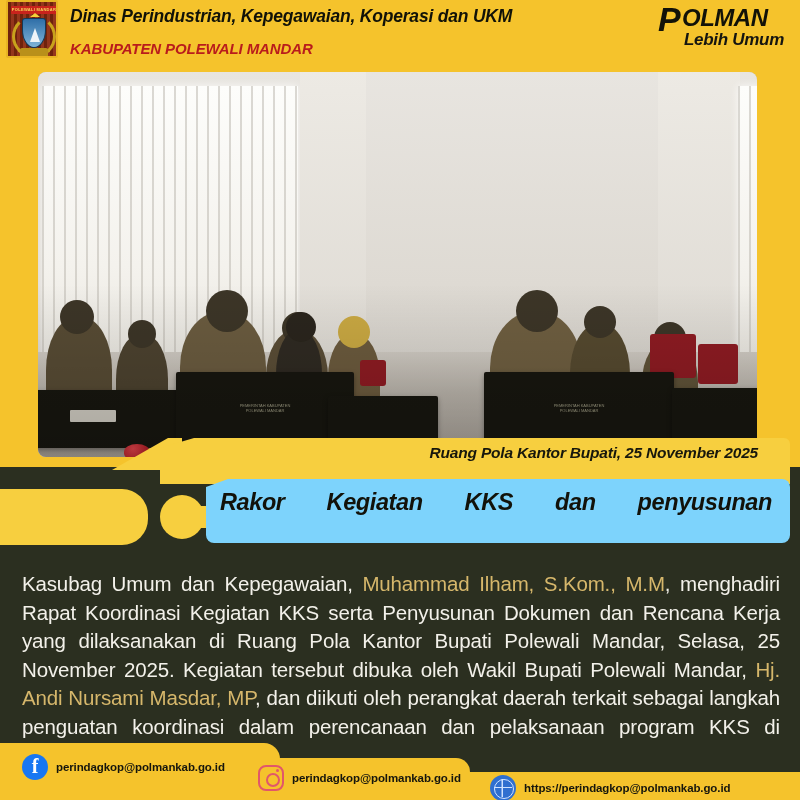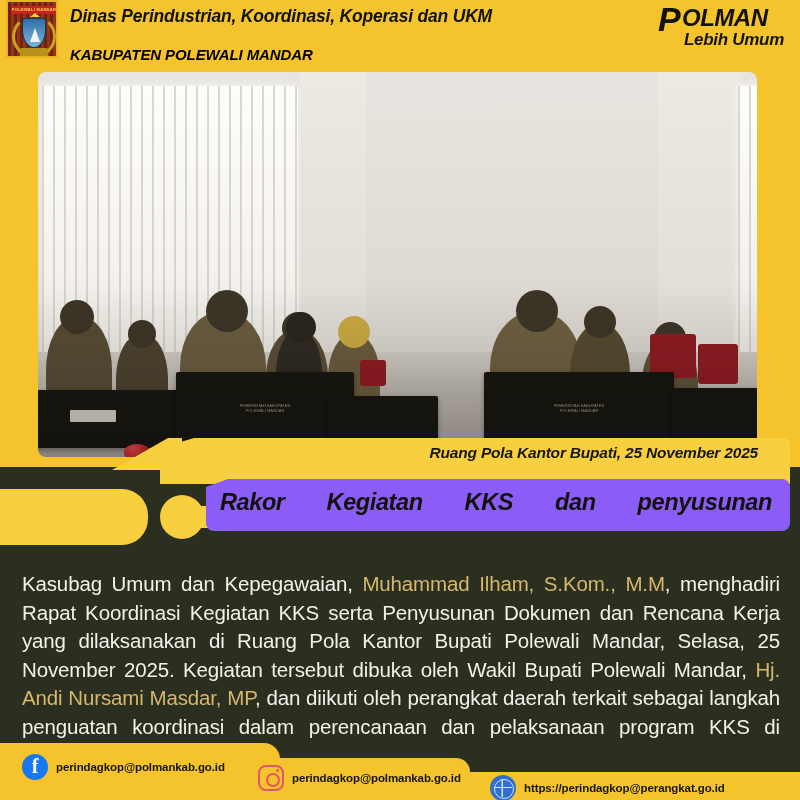--- a/index.html
+++ b/index.html
@@ -73,22 +73,22 @@
     background:#b9901a; border-radius:2px; z-index:3;
   }
   .header-titles{
     position:absolute; left:70px; top:6px; z-index:6;
   }
   .hdr-line1{
     font-size:17.5px; font-weight:bold; font-style:italic; color:#111208;
     letter-spacing:-.2px; white-space:nowrap; line-height:21px;
   }
   .hdr-line2{
-    font-size:15px; font-weight:bold; font-style:italic; color:#000000;
-    letter-spacing:-.1px; white-space:nowrap; line-height:19px; margin-top:18px;
+    font-size:15px; font-weight:bold; font-style:italic; color:#b91c1c;
+    letter-spacing:-.1px; white-space:nowrap; line-height:19px; margin-top:12px;
   }
 
   
   .polman{
     position:absolute; right:10px; top:4px; width:136px; height:52px; z-index:6;
   }
   .polman-row{ position:relative; height:30px; }
   .polman-p{
     position:absolute; left:4px; top:-2px;
     font-size:34px; font-weight:bold; font-style:italic; color:#121208;
@@ -185,22 +185,22 @@
     letter-spacing:-.2px; white-space:nowrap;
   }
   .date-wedge{
     position:absolute; left:112px; top:438px; width:70px; height:32px;
     background:#f7cf3f; z-index:4;
     clip-path: polygon(56px 0, 100% 0, 100% 100%, 0 100%);
   }
 
   
   .title-band{
-    position:absolute; left:206px; top:479px; width:584px; height:52px;
-    background:#8b5cf6; z-index:4;
+    position:absolute; left:206px; top:479px; width:584px; height:64px;
+    background:#7dd3fc; z-index:4;
     border-radius:0 8px 8px 8px;
     clip-path: polygon(22px 0, 100% 0, 100% 100%, 0 100%, 0 8px);
   }
   .title-txt{
     position:absolute; left:14px; top:9px; width:552px;
     font-size:23.5px; font-weight:bold; font-style:italic; color:#12120a;
     line-height:29px; letter-spacing:-.4px;
   }
   .title-l1{ text-align:justify; }
   .title-l1:after{ content:""; display:inline-block; width:100%; }
@@ -299,21 +299,21 @@
     <div class="crest-plate">
       <div class="crest-band">POLEWALI MANDAR</div>
       <div class="crest-wreath"></div>
       <div class="crest-star"></div>
       <div class="crest-shield"></div>
       <div class="crest-base"></div>
     </div>
   </div>
 
   <div class="header-titles">
-    <div class="hdr-line1">Dinas Perindustrian, Koordinasi, Koperasi dan UKM</div>
+    <div class="hdr-line1">Dinas Perindustrian, Kepegawaian, Koperasi dan UKM</div>
     <div class="hdr-line2">KABUPATEN POLEWALI MANDAR</div>
   </div>
 
   <div class="polman">
     <div class="polman-row">
       <span class="polman-p">P</span>
       <span class="polman-olman">OLMAN</span>
     </div>
     <div class="polman-sub">Lebih Umum</div>
   </div>
@@ -400,15 +400,15 @@
 
   <div class="fitem fi-2">
     <span class="ico ico-ig"></span>
     <span class="ftxt">perindagkop@polmankab.go.id</span>
   </div>
 
   <div class="fitem fi-3">
     <span class="ico ico-web">
         <span class="hbar"></span>
       </span>
-    <span class="ftxt">https://perindagkop@perangkat.go.id</span>
+    <span class="ftxt">https://perindagkop@polmankab.go.id</span>
   </div>
 </div>
 
 </body></html>

